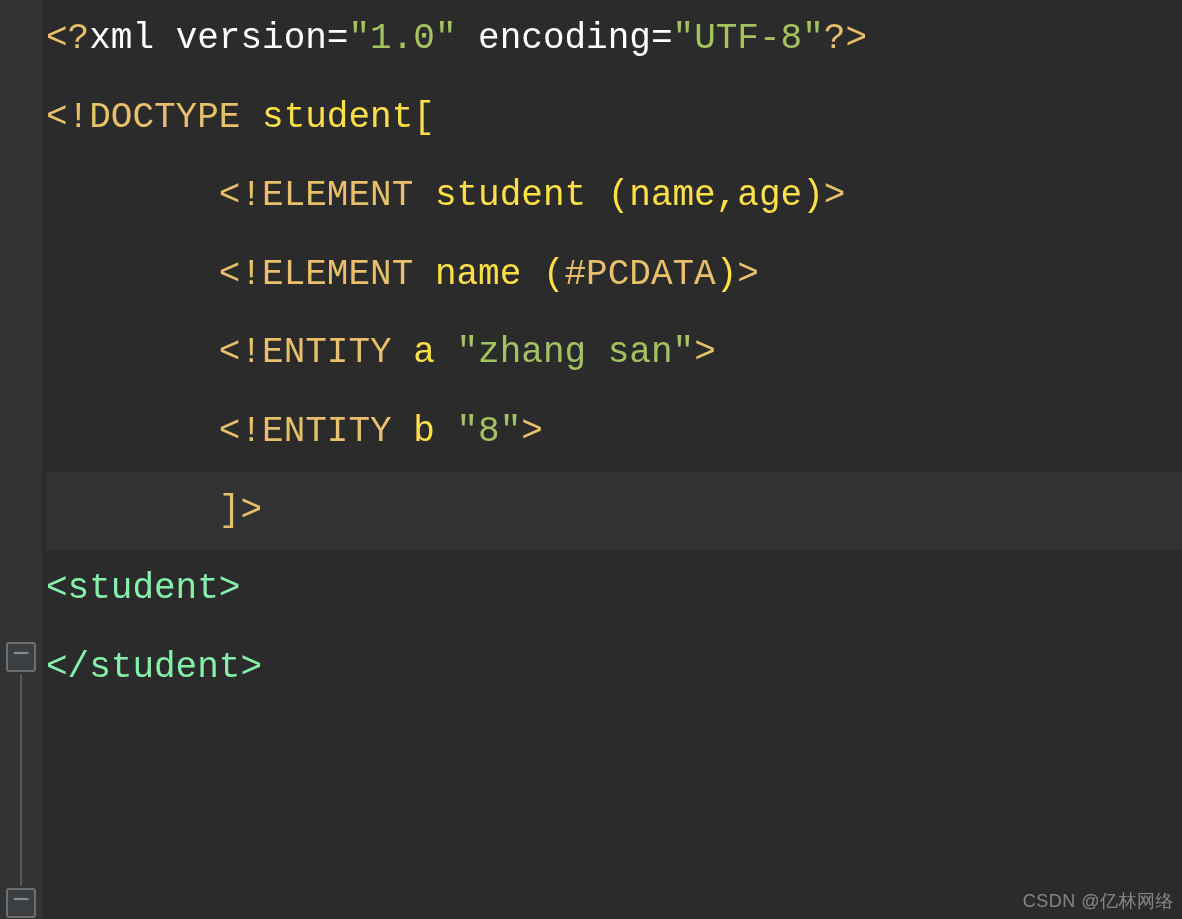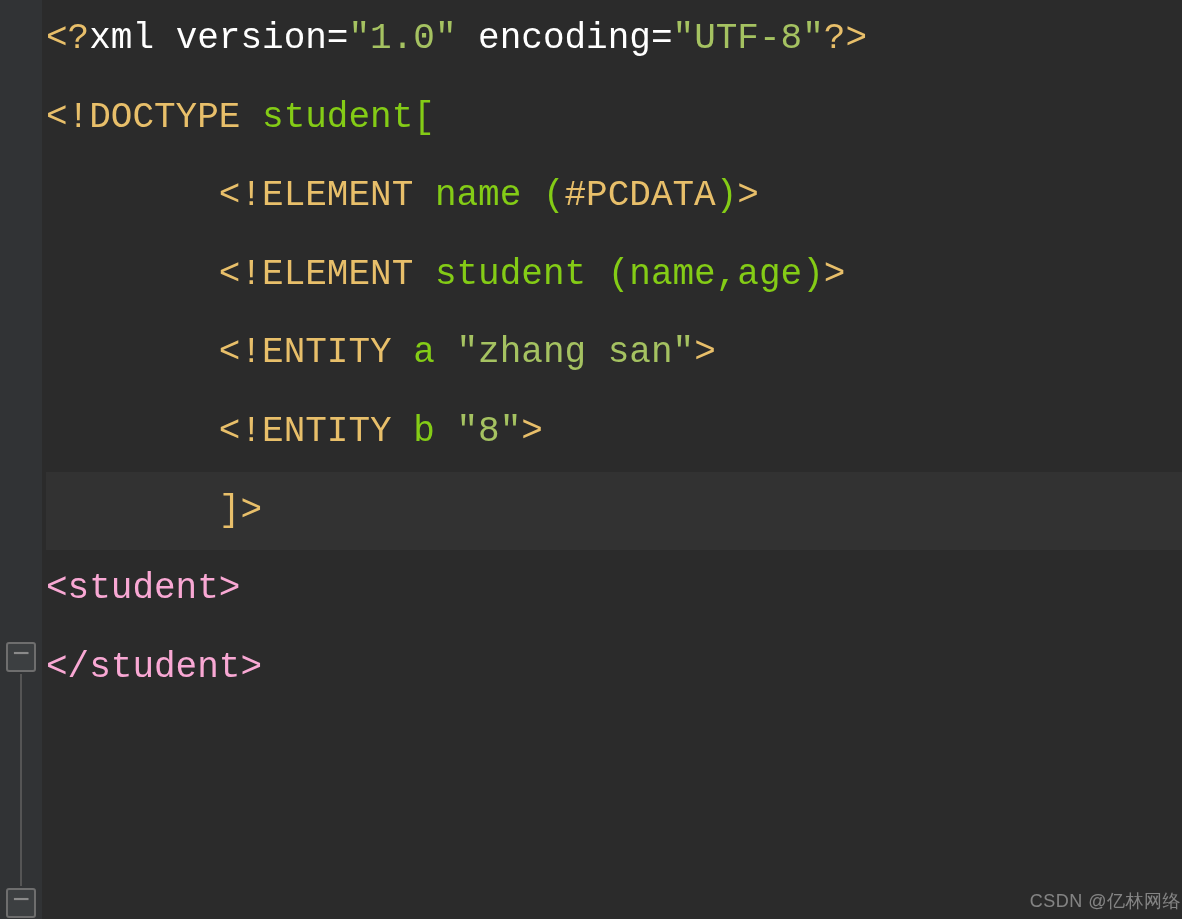--- a/index.html
+++ b/index.html
@@ -32,26 +32,26 @@
   .line {
     height: 78.6px;
     line-height: 78.6px;
     white-space: pre;
     color: #a9b7c6;
   }
   .line.highlight {
     background: #323232;
   }
   
-  .tag     { color: #f9a8d4; }
+  .tag     { color: #86efac; }
   .decl    { color: #e8bf6a; }
   .attrname{ color: #ffffff; }
   .attrval { color: #a5c261; }
   .string  { color: #a5c261; }
-  .inside  { color: #84cc16; }
+  .inside  { color: #fde047; }
   .entity  { color: #6897bb; }
 
   .fold-marker {
     position: absolute;
     left: 6px;
     width: 30px;
     height: 30px;
     border: 2px solid #6e6e6e;
     background: #3c3f41;
     color: #8a8a8a;
@@ -62,21 +62,21 @@
     user-select: none;
   }
   .fold-line-vert {
     position: absolute;
     left: 20px;
     width: 2px;
     background: #555555;
   }
   .watermark {
     position: absolute;
-    right: 1px;
+    right: 8px;
     bottom: 6px;
     font-size: 18px;
     color: rgba(255,255,255,0.42);
     font-family: sans-serif;
     letter-spacing: 0.5px;
   }
 </style>
 </head>
 <body>
 
@@ -87,23 +87,23 @@
     <div class="fold-line-vert" style="top:674px; height:212px;"></div>
     <div class="fold-marker" style="top:888px;">−</div>
   </div>
 
   <div class="code-area">
 
     <div class="line"><span class="decl">&lt;?</span><span class="attrname">xml version</span><span class="attrname">=</span><span class="attrval">"1.0"</span><span class="attrname"> encoding</span><span class="attrname">=</span><span class="attrval">"UTF-8"</span><span class="decl">?&gt;</span></div>
 
     <div class="line"><span class="decl">&lt;!DOCTYPE </span><span class="inside">student</span><span class="inside">[</span></div>
 
+    <div class="line"><span>        </span><span class="decl">&lt;!ELEMENT </span><span class="inside">student (name,age)</span><span class="decl">&gt;</span></div>
+
     <div class="line"><span>        </span><span class="decl">&lt;!ELEMENT </span><span class="inside">name (</span><span class="decl">#PCDATA</span><span class="inside">)</span><span class="decl">&gt;</span></div>
-
-    <div class="line"><span>        </span><span class="decl">&lt;!ELEMENT </span><span class="inside">student (name,age)</span><span class="decl">&gt;</span></div>
 
 
     <div class="line"><span>        </span><span class="decl">&lt;!ENTITY </span><span class="inside">a </span><span class="string">"zhang san"</span><span class="decl">&gt;</span></div>
 
     <div class="line"><span>        </span><span class="decl">&lt;!ENTITY </span><span class="inside">b </span><span class="string">"8"</span><span class="decl">&gt;</span></div>
 
     <div class="line highlight"><span>        </span><span class="decl">]&gt;</span></div>
 
     <div class="line"><span class="tag">&lt;student&gt;</span></div>
 

